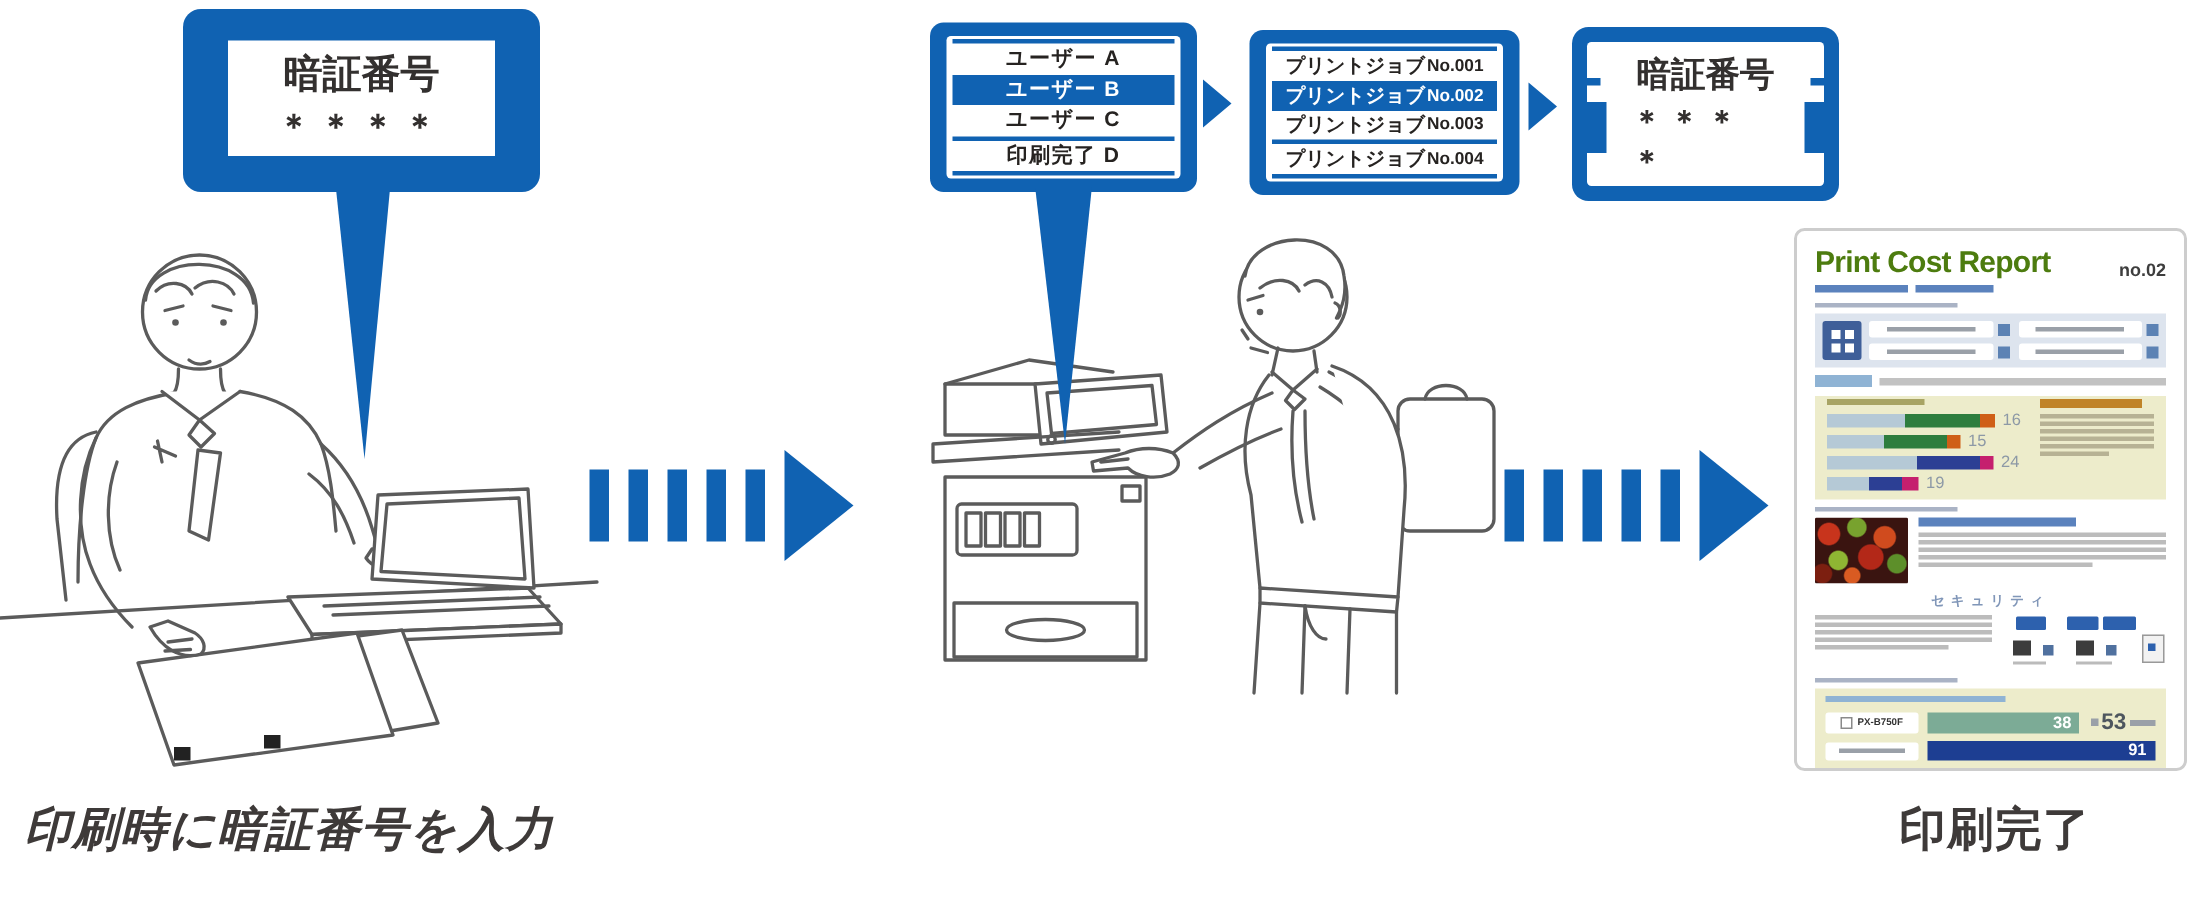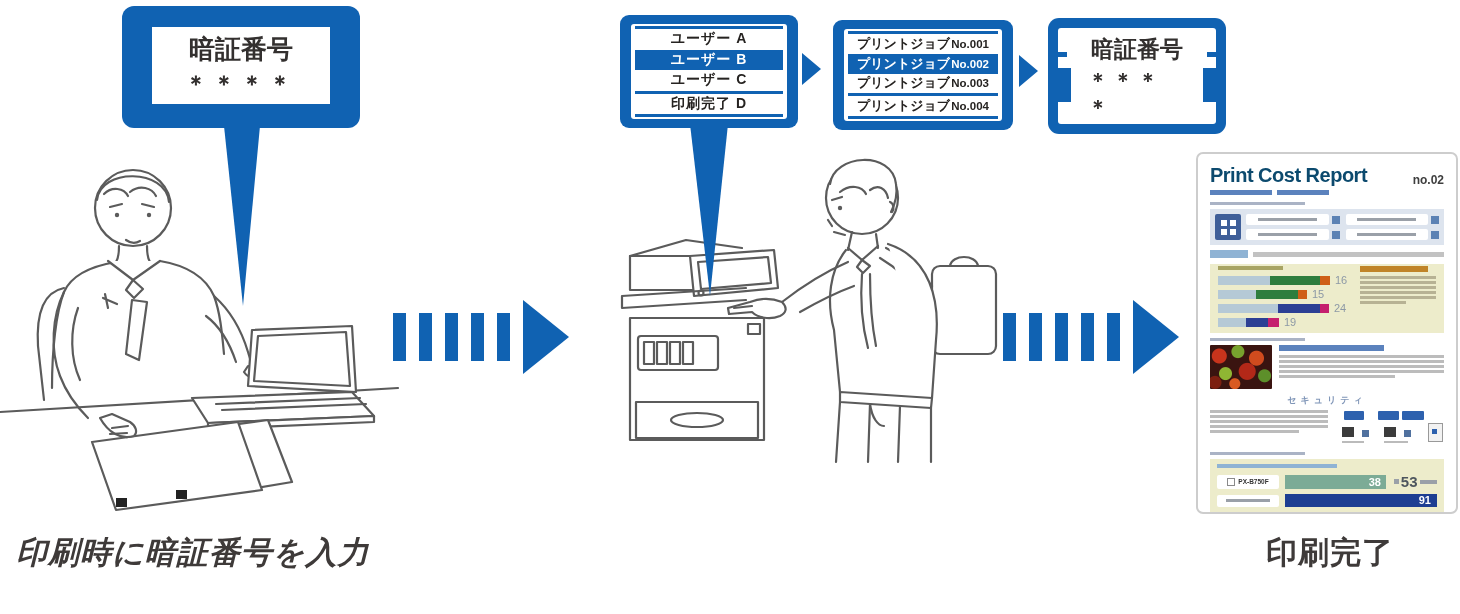--- a/index.html
+++ b/index.html
@@ -40,21 +40,21 @@
   .mini-tri{width:0;height:0;border-top:16px solid transparent;border-bottom:16px solid transparent;
         border-left:19px solid #1062b2;z-index:5;}
 
   
   .caption{font-weight:bold;font-size:31px;color:#3e3a39;letter-spacing:1px;line-height:40px;white-space:nowrap;}
 
   
   .report{width:262px;height:362px;background:#fff;border:2px solid #cdcdcd;border-radius:7px;
           box-sizing:border-box;padding:10px 12px;z-index:5;font-family:"Liberation Sans",sans-serif;}
   .rp-head{display:flex;justify-content:space-between;align-items:flex-end;}
-  .rp-title{color:#0c4a6e;font-weight:bold;font-size:20px;letter-spacing:-0.5px;}
+  .rp-title{color:#4d7c0f;font-weight:bold;font-size:20px;letter-spacing:-0.5px;}
   .rp-no{color:#3e3e3e;font-weight:bold;font-size:12px;}
   .bar{background:#bcbcbc;height:3px;margin-bottom:2px;}
   .rp-sub{display:flex;gap:5px;margin-top:3px;}
   .rp-sub .b{height:5px;background:#5b82bd;}
   .rp-label{width:95px;height:3px;background:#aab3c5;margin-top:7px;}
   .qband{margin-top:4px;background:#dde4ee;padding:5px;display:flex;gap:5px;align-items:center;}
   .qicon{width:26px;height:26px;background:#3f5f99;border-radius:2px;flex:0 0 auto;
          display:grid;grid-template-columns:6px 6px;grid-template-rows:6px 6px;gap:3px;
          align-content:center;justify-content:center;}
   .qicon span{background:#fff;display:block;}

